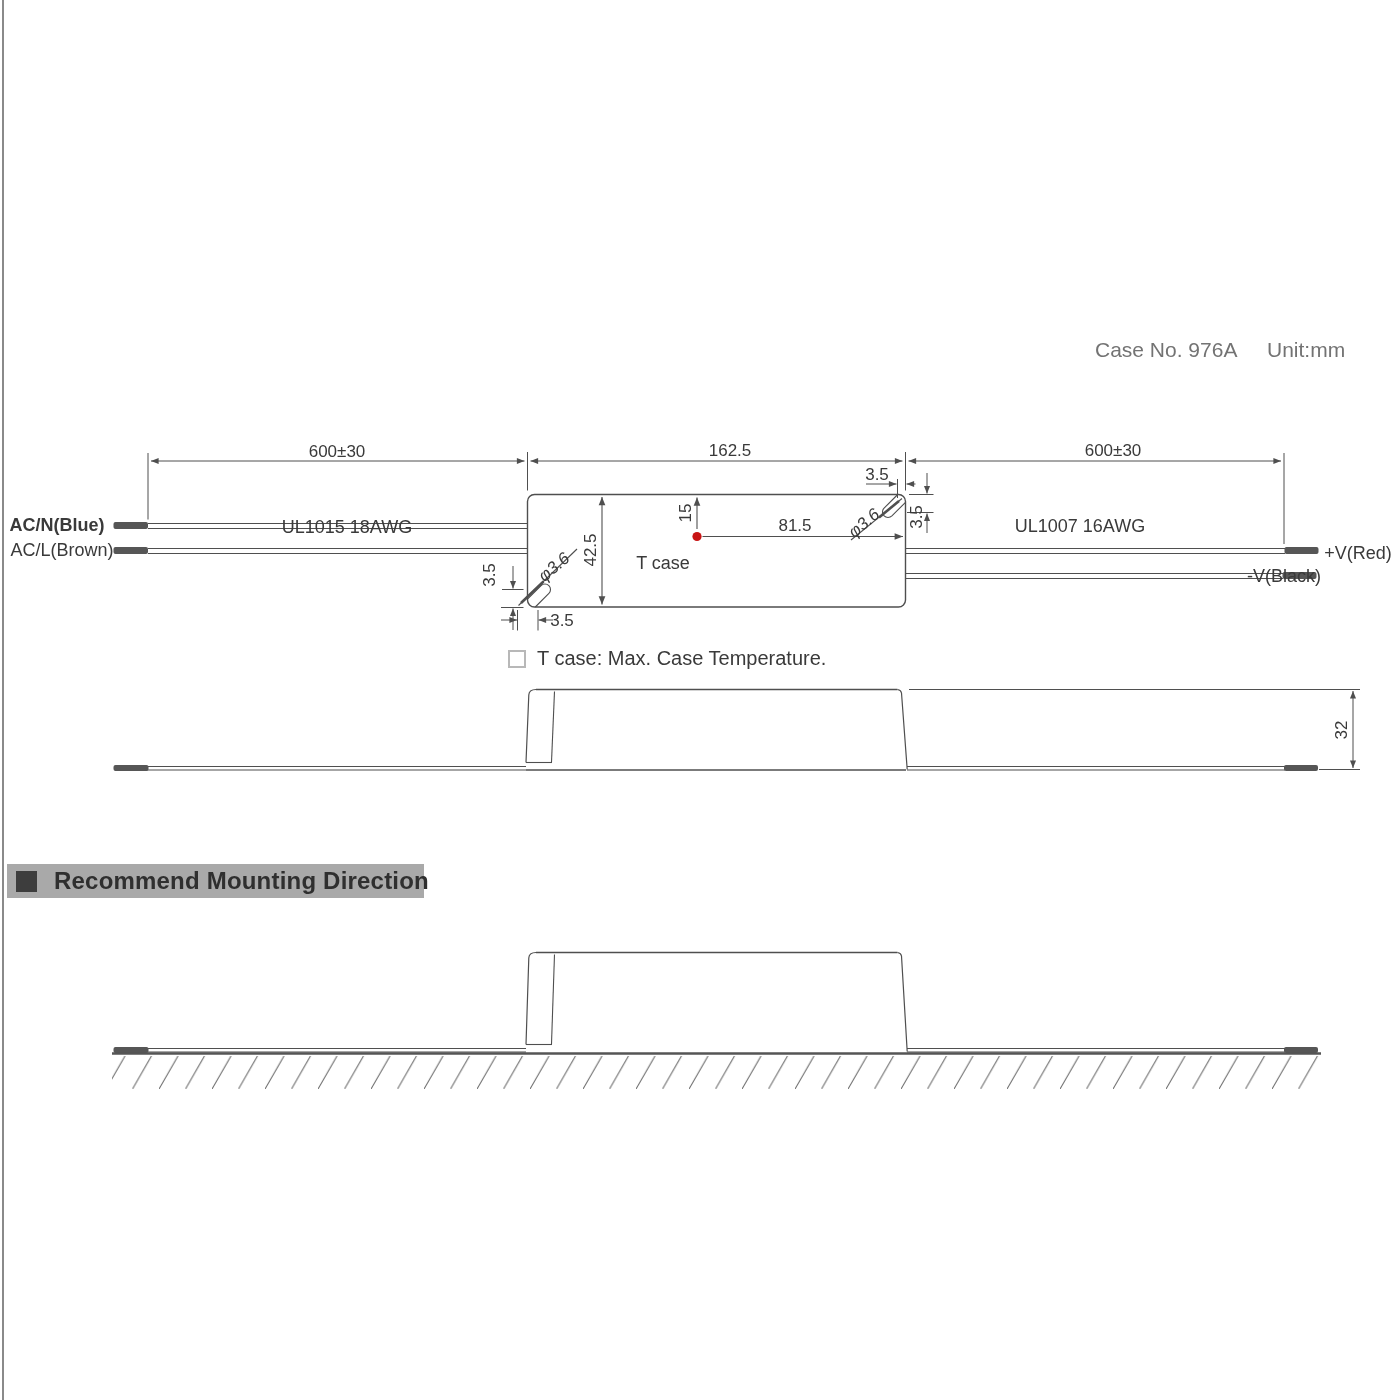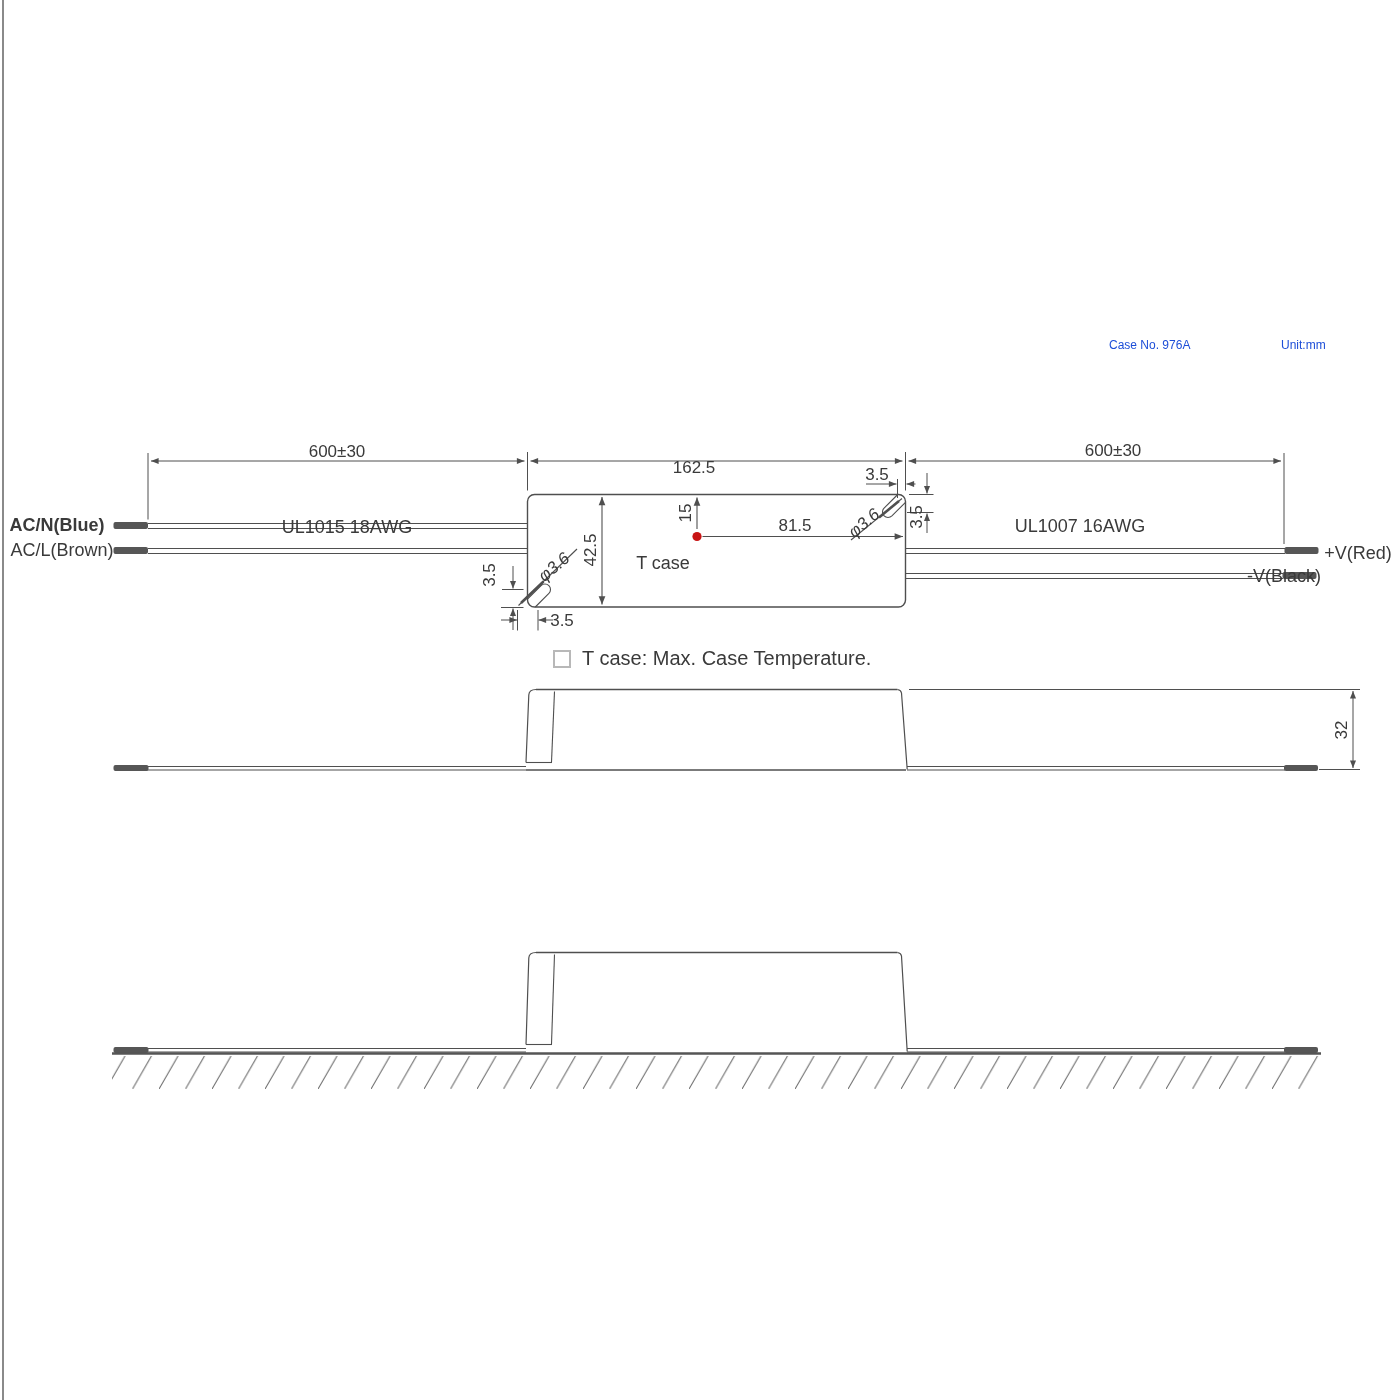--- a/index.html
+++ b/index.html
@@ -10,21 +10,21 @@
   .page-border-left{position:absolute;left:2px;top:0;width:1.5px;height:100%;background:#8a8a8a;}
   .section-bar{
     position:absolute;height:34px;background:#a9a9a9;
     display:flex;align-items:center;box-sizing:border-box;padding-left:9px;
   }
   .bar-square{width:21px;height:21px;background:#3d3d3d;flex:0 0 auto;}
   .bar-title{
     margin-left:17px;font-size:24px;font-weight:bold;color:#2f2f2f;
     white-space:nowrap;letter-spacing:0.2px;
   }
-  .meta-text{position:absolute;font-size:12px;color:#1d4ed8;white-space:nowrap;margin-left:14px;}
+  .meta-text{position:absolute;font-size:21px;color:#737373;white-space:nowrap;}
   svg{position:absolute;left:0;top:0;}
   .lbl{
     position:absolute;font-size:17px;color:#3a3a3a;white-space:nowrap;
     transform:translate(-50%,-50%);line-height:1;
   }
   .lbl.big{font-size:18px;}
   .lbl.rot{transform:translate(-50%,-50%) rotate(-90deg);}
   .lbl.diag{transform:translate(-50%,-50%) rotate(-40deg);font-style:italic;}
   .note-row{position:absolute;display:flex;align-items:center;}
   .note-square{
@@ -150,21 +150,21 @@
       <path d="M897.5,952.5 Q901,953 901.5,956 L907.2,1051.5" stroke-width="1.2"></path>
       <line x1="907" y1="1048.5" x2="1285" y2="1048.5"></line>
       <line x1="907" y1="1052" x2="1285" y2="1052"></line>
       <rect x="1284" y="1047" width="34" height="6" rx="2" fill="#565656" stroke="none"></rect>
       <line x1="112" y1="1053.5" x2="1321" y2="1053.5" stroke="#555555" stroke-width="2.4"></line>
       <rect x="112" y="1056" width="1209" height="33" fill="url(#hatch)" stroke="none"></rect>
     </g>
   </svg>
 
   <span class="lbl" style="left:337px;top:451px;">600±30</span>
-  <span class="lbl" style="left:694px;top:450px;margin-top:17px;">162.5</span>
+  <span class="lbl" style="left:730px;top:450px;">162.5</span>
   <span class="lbl" style="left:1113px;top:450px;">600±30</span>
 
   <span class="lbl big" style="left:347px;top:527px;">UL1015 18AWG</span>
   <span class="lbl big" style="left:57px;top:525px;font-weight:bold;">AC/N(Blue)</span>
   <span class="lbl big" style="left:62px;top:550px;">AC/L(Brown)</span>
   <span class="lbl big" style="left:1080px;top:526px;">UL1007 16AWG</span>
   <span class="lbl big" style="left:1358px;top:553px;">+V(Red)</span>
   <span class="lbl big" style="left:1284px;top:576px;text-align:center;">-V(Black)</span>
 
   <span class="lbl rot" style="left:590px;top:550px;">42.5</span>
@@ -173,20 +173,24 @@
   <span class="lbl" style="left:795px;top:525px;">81.5</span>
 
   <span class="lbl diag" style="left:864px;top:523px;">φ3.6</span>
   <span class="lbl" style="left:877px;top:474px;">3.5</span>
   <span class="lbl rot" style="left:916px;top:517px;">3.5</span>
 
   <span class="lbl diag" style="left:554px;top:567px;">φ3.6</span>
   <span class="lbl rot" style="left:489px;top:575px;">3.5</span>
   <span class="lbl" style="left:562px;top:620px;">3.5</span>
 
-  <div class="note-row" style="left:553px;top:647px;">
+  <div class="note-row" style="left:508px;top:647px;">
     <span class="note-square"></span>
     <span class="note-text">T case: Max. Case Temperature.</span>
   </div>
 
   <span class="lbl rot" style="left:1341px;top:730px;">32</span>
 
+  <div class="section-bar" style="left:7px;top:864px;width:417px;">
+    <span class="bar-square"></span>
+    <span class="bar-title">Recommend Mounting Direction</span>
+  </div>
 </div>
 
 </body></html>

